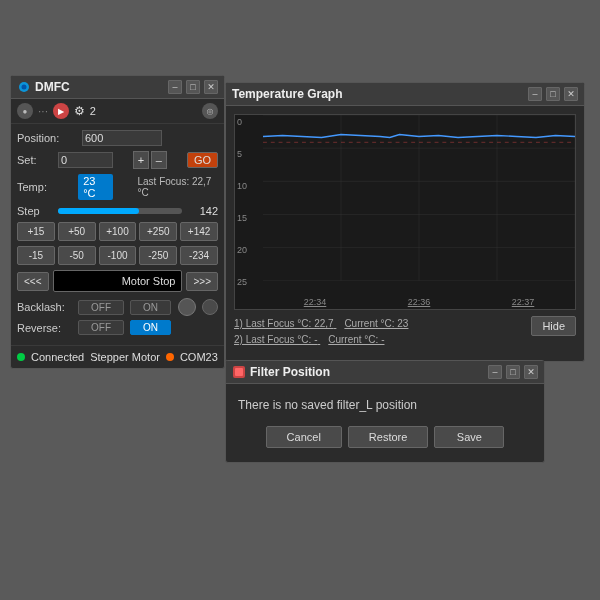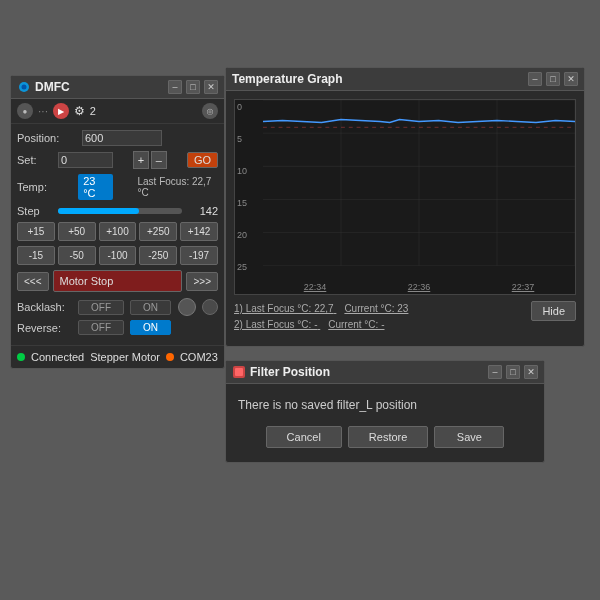--- a/index.html
+++ b/index.html
@@ -191,26 +191,26 @@
       border: 1px solid #666;
       color: #ddd;
       font-size: 10px;
       padding: 3px 6px;
       cursor: pointer;
       border-radius: 2px;
     }
 
     .btn-motor-stop {
       flex: 1;
-      background: #7f1d1d;
+      background: #000000;
       border: 1px solid #666;
       color: #ddd;
       font-size: 11px;
       padding: 4px 6px;
-      text-align: left;
+      text-align: right;
       cursor: pointer;
       border-radius: 2px;
     }
 
     .toggle-row {
       display: flex;
       align-items: center;
       margin-bottom: 4px;
       gap: 6px;
     }
@@ -293,21 +293,21 @@
       font-size: 11px;
       display: flex;
       align-items: center;
       justify-content: center;
       cursor: pointer;
     }
 
     
     #temp-window {
       left: 225px;
-      top: 67px;
+      top: 82px;
       width: 360px;
       height: 280px;
     }
 
     .temp-content {
       padding: 8px;
       display: flex;
       flex-direction: column;
       height: calc(100% - 28px);
     }
@@ -501,21 +501,21 @@
       <div class="btn-small">+100</div>
       <div class="btn-small">+250</div>
       <div class="btn-small">+142</div>
     </div>
 
     <div class="btn-grid">
       <div class="btn-small">-15</div>
       <div class="btn-small">-50</div>
       <div class="btn-small">-100</div>
       <div class="btn-small">-250</div>
-      <div class="btn-small">-197</div>
+      <div class="btn-small">-234</div>
     </div>
 
     <div class="motor-row">
       <button class="btn-nav">&lt;&lt;&lt;</button>
       <div class="btn-motor-stop">Motor Stop</div>
       <button class="btn-nav">&gt;&gt;&gt;</button>
     </div>
 
     <div class="toggle-row">
       <span class="toggle-label">Backlash:</span>

